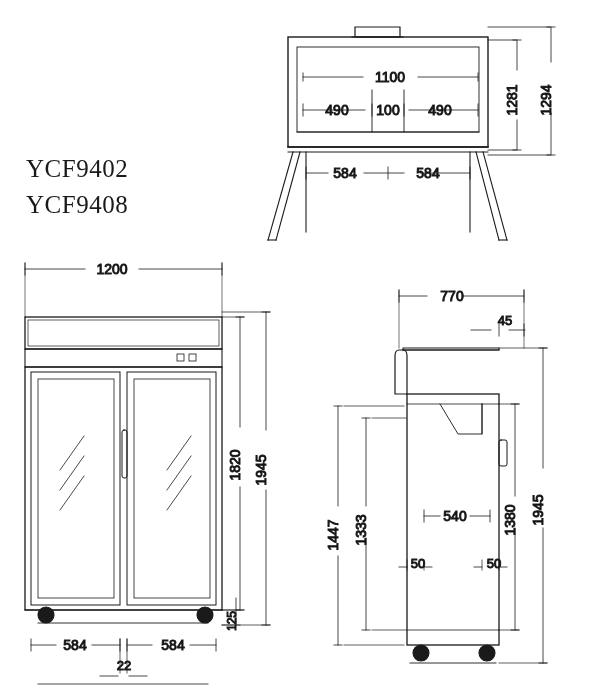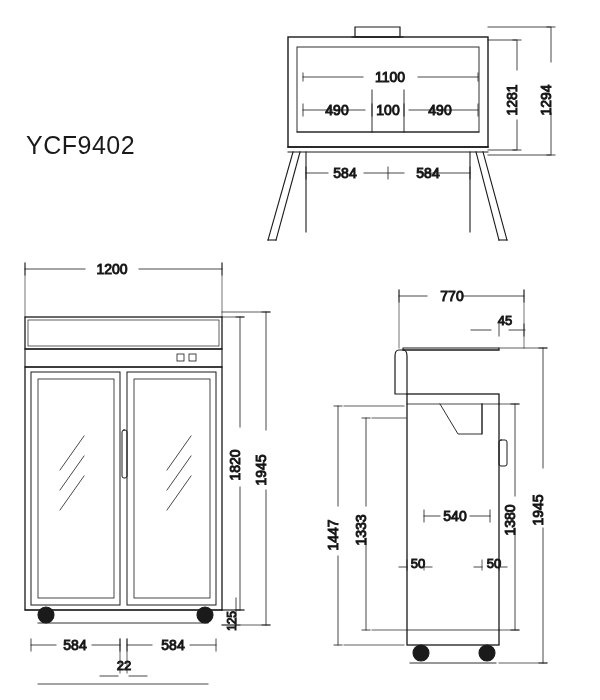--- a/index.html
+++ b/index.html
@@ -17,40 +17,41 @@
   }
   #sheet {
     position: absolute;
     left: 0; top: 0;
     width: 600px;
     height: 700px;
   }
   .model-labels {
     position: absolute;
     left: 26px;
-    top: 127px;
+    top: 151px;
     font-size: 25px;
     line-height: 36px;
     letter-spacing: 0.5px;
     color: #1a1a1a;
-    font-family: Liberation Sans, sans-serif;
+    font-family: Liberation Serif, serif;
   }
   .model-labels div {
     white-space: nowrap;
   }
   svg text {
     font-family: "Liberation Sans", sans-serif;
     fill: #000;
   }
 </style>
 </head>
 <body>
 
 <div class="model-labels">
   <div>YCF9402</div>
+  <div>YCF9408</div>
 </div>
 
 <svg id="sheet" viewBox="0 0 600 700" width="600" height="700">
   <g stroke="#1a1a1a" fill="none" stroke-width="1" stroke-linecap="square">
 
     <g>
 
       <path d="M355 27 h45 v10 h-45 z" stroke-width="1.2"></path>
       <path d="M352 37 h51" stroke-width="1.2"></path>
 

